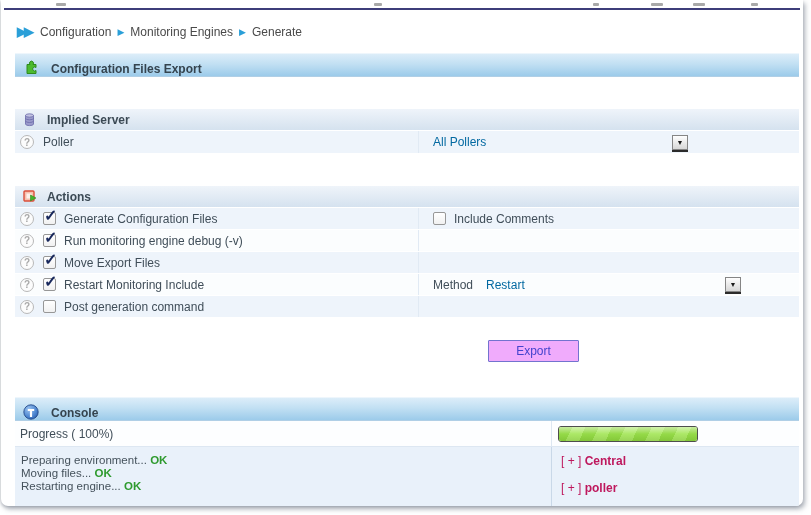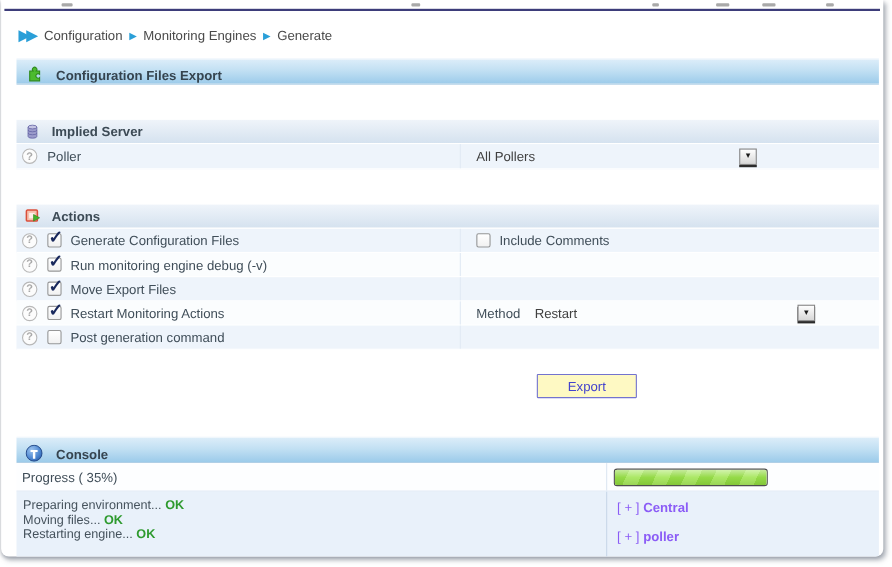--- a/index.html
+++ b/index.html
@@ -74,33 +74,33 @@
     width: 13px; height: 13px; border: 1px solid #979797; border-radius: 2px;
     background: linear-gradient(#fff, #f1f1f1);
     margin-right: 8px; position: relative; cursor: pointer; flex: none;
   }
   .cb.checked::after {
     content: "✓"; position: absolute; left: 0px; top: -7px;
     font-size: 16px; font-weight: bold; color: #18285c;
   }
 
   .sel { display: flex; align-items: center; justify-content: space-between; width: 255px; cursor: pointer; }
-  .sel .sel-txt { color: #404040; }
+  .sel .sel-txt { color: #0369a1; }
   .sel-btn {
     width: 16px; height: 15px; flex: none;
     border: 1px solid #858585; background: linear-gradient(#fefefe, #d7d7d7);
     display: flex; align-items: center; justify-content: center;
     font-size: 7px; color: #1a1a1a;
     box-shadow: 0 2px 0 #2b2b2b;
   }
   .method-label { margin-right: 13px; }
 
   .export-area { height: 79px; padding-top: 22px; padding-left: 473px; }
   .export-btn {
-    width: 91px; height: 22px; background: #fef9c3;
+    width: 91px; height: 22px; background: #f0abfc;
     border: 1px solid #7373cf; color: #4343cd;
     font-family: "Liberation Sans", sans-serif; font-size: 12px;
     cursor: pointer; border-radius: 1px;
   }
 
   .progress-row { height: 26px; display: flex; background: #fdfeff; border-bottom: 1px solid #dde7f2; }
   .pr-left { width: 537px; display: flex; align-items: center; padding-left: 5px; border-right: 1px solid #dde7f2; }
   .pr-right { flex: 1; display: flex; align-items: center; padding-left: 6px; }
   .bar-track {
     width: 140px; height: 16px; border: 1px solid #4e4e4e; border-radius: 3px;
@@ -113,21 +113,21 @@
       repeating-linear-gradient(115deg, #8fd83e 0 12px, #a7e75e 12px 24px);
   }
 
   .log-area { display: flex; height: 120px; background: #e9f1fa; border-bottom: 1px solid #c9d8e8; }
   .log-left {
     width: 537px; padding: 7px 0 0 6px; border-right: 1px solid #c9d8e8;
     font-size: 11.5px; line-height: 13px; color: #45525c;
   }
   .log-right { flex: 1; padding: 7px 0 0 9px; font-size: 12px; }
   .ok { font-weight: bold; color: #2e9a2e; }
-  .server-line { color: #8b5cf6; margin-bottom: 13px; cursor: pointer; }
+  .server-line { color: #be185d; margin-bottom: 13px; cursor: pointer; }
   .server-line .sname { font-weight: bold; }
 
   .icon16 { width: 16px; height: 16px; flex: none; }
   .icon14 { width: 15px; height: 15px; flex: none; }
 </style>
 </head>
 <body>
 
 <div class="page">
 
@@ -218,21 +218,21 @@
         <span class="cb checked"></span>
         <span>Move Export Files</span>
       </div>
       <div class="cell-right"></div>
     </div>
 
     <div class="row plain">
       <div class="cell-left">
         <span class="help">?</span>
         <span class="cb checked"></span>
-        <span>Restart Monitoring Actions</span>
+        <span>Restart Monitoring Include</span>
       </div>
       <div class="cell-right">
         <span class="method-label">Method</span>
         <div class="sel">
           <span class="sel-txt">Restart</span>
           <span class="sel-btn">▼</span>
         </div>
       </div>
     </div>
 
@@ -263,21 +263,21 @@
           </radialGradient>
         </defs>
         <circle cx="8" cy="8" r="7.2" fill="url(#sph)" stroke="#1a3f80" stroke-width="0.8"></circle>
         <path d="M4.8 5 h6.4 v2 h-2.1 v6 h-2.2 v-6 h-2.1 z" fill="#fff"></path>
       </svg>
       <span class="ptitle">Console</span>
     </div>
 
     <div class="progress-row">
       <div class="pr-left">
-        <span>Progress ( 35%)</span>
+        <span>Progress ( 100%)</span>
       </div>
       <div class="pr-right">
         <div class="bar-track">
           <div class="bar-fill" style="width: 100%;"></div>
         </div>
       </div>
     </div>
 
     <div class="log-area">
       <div class="log-left">

